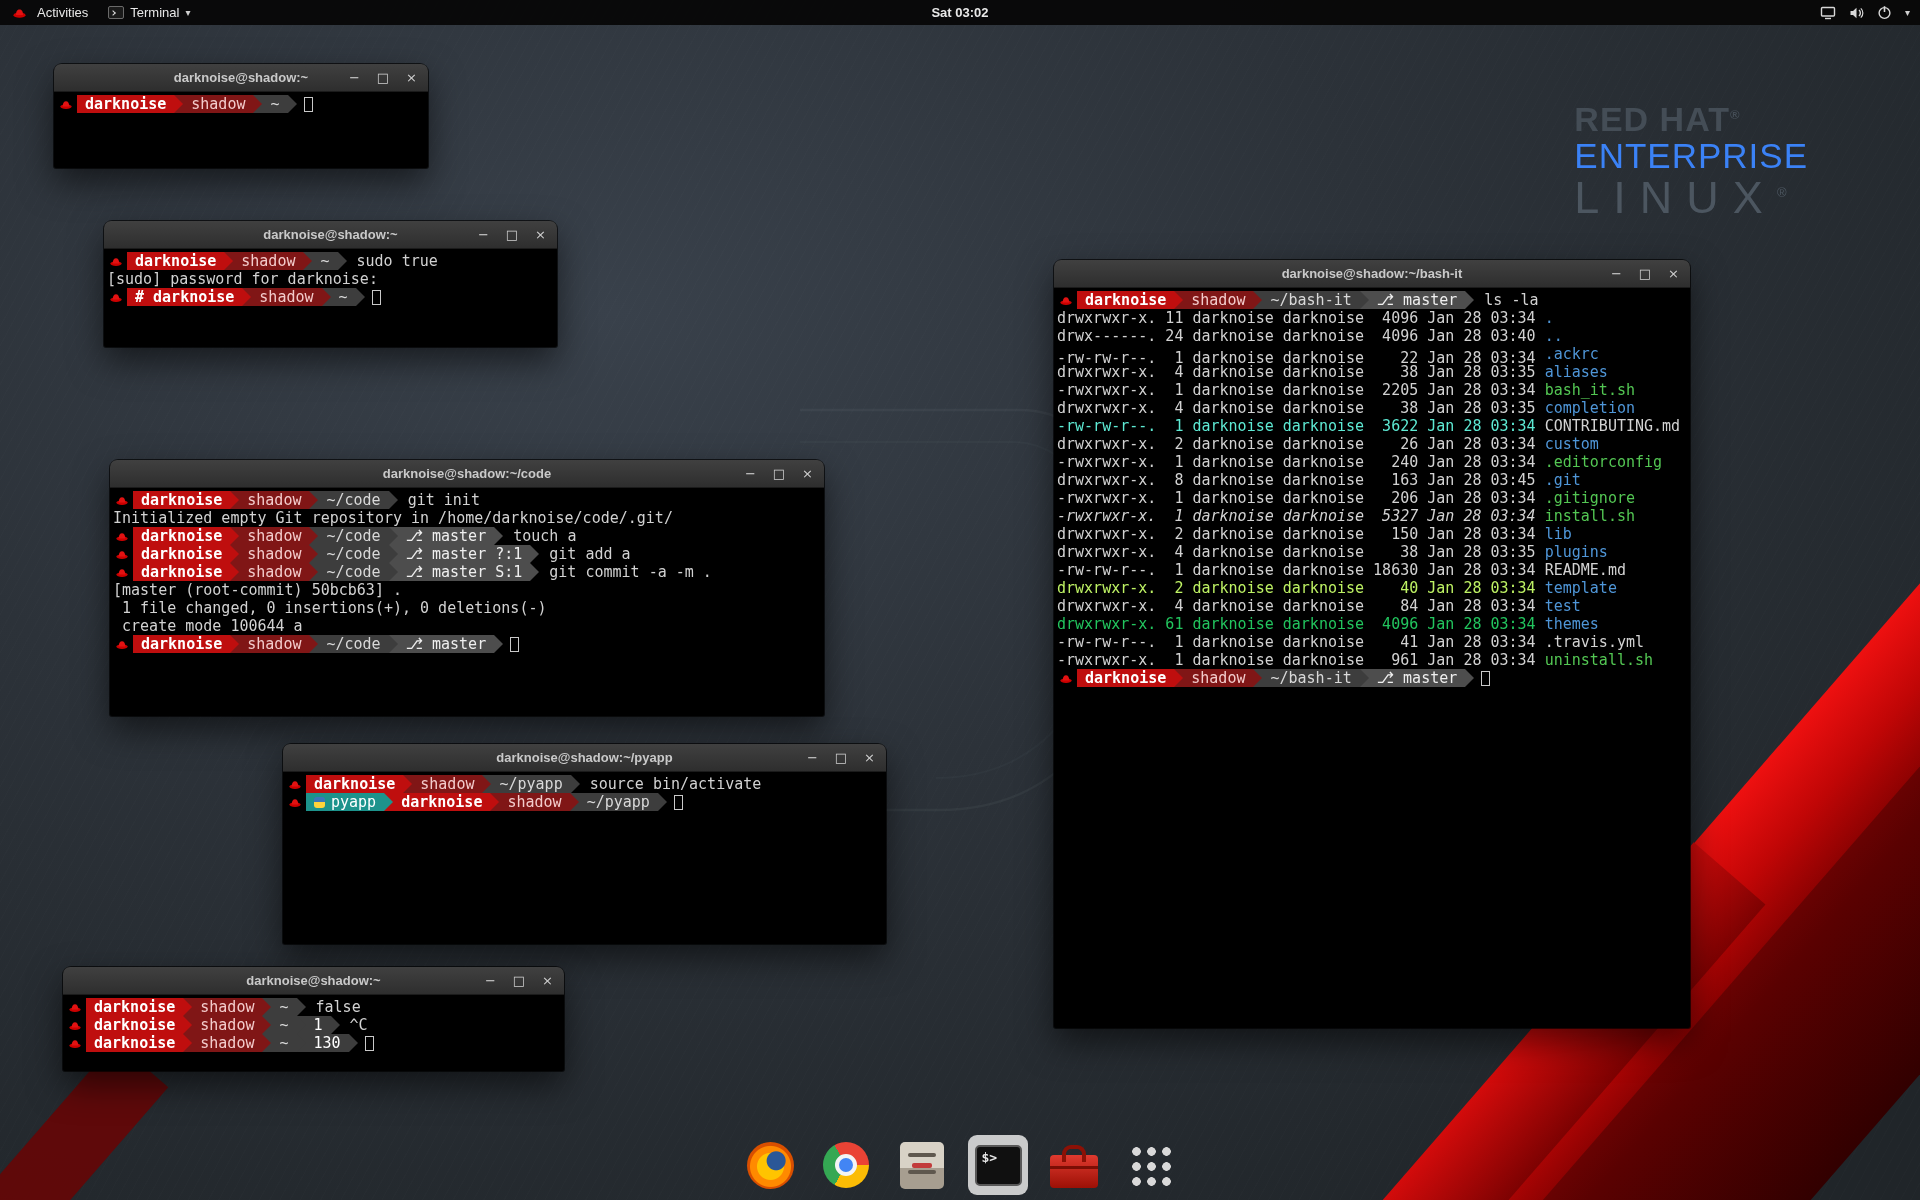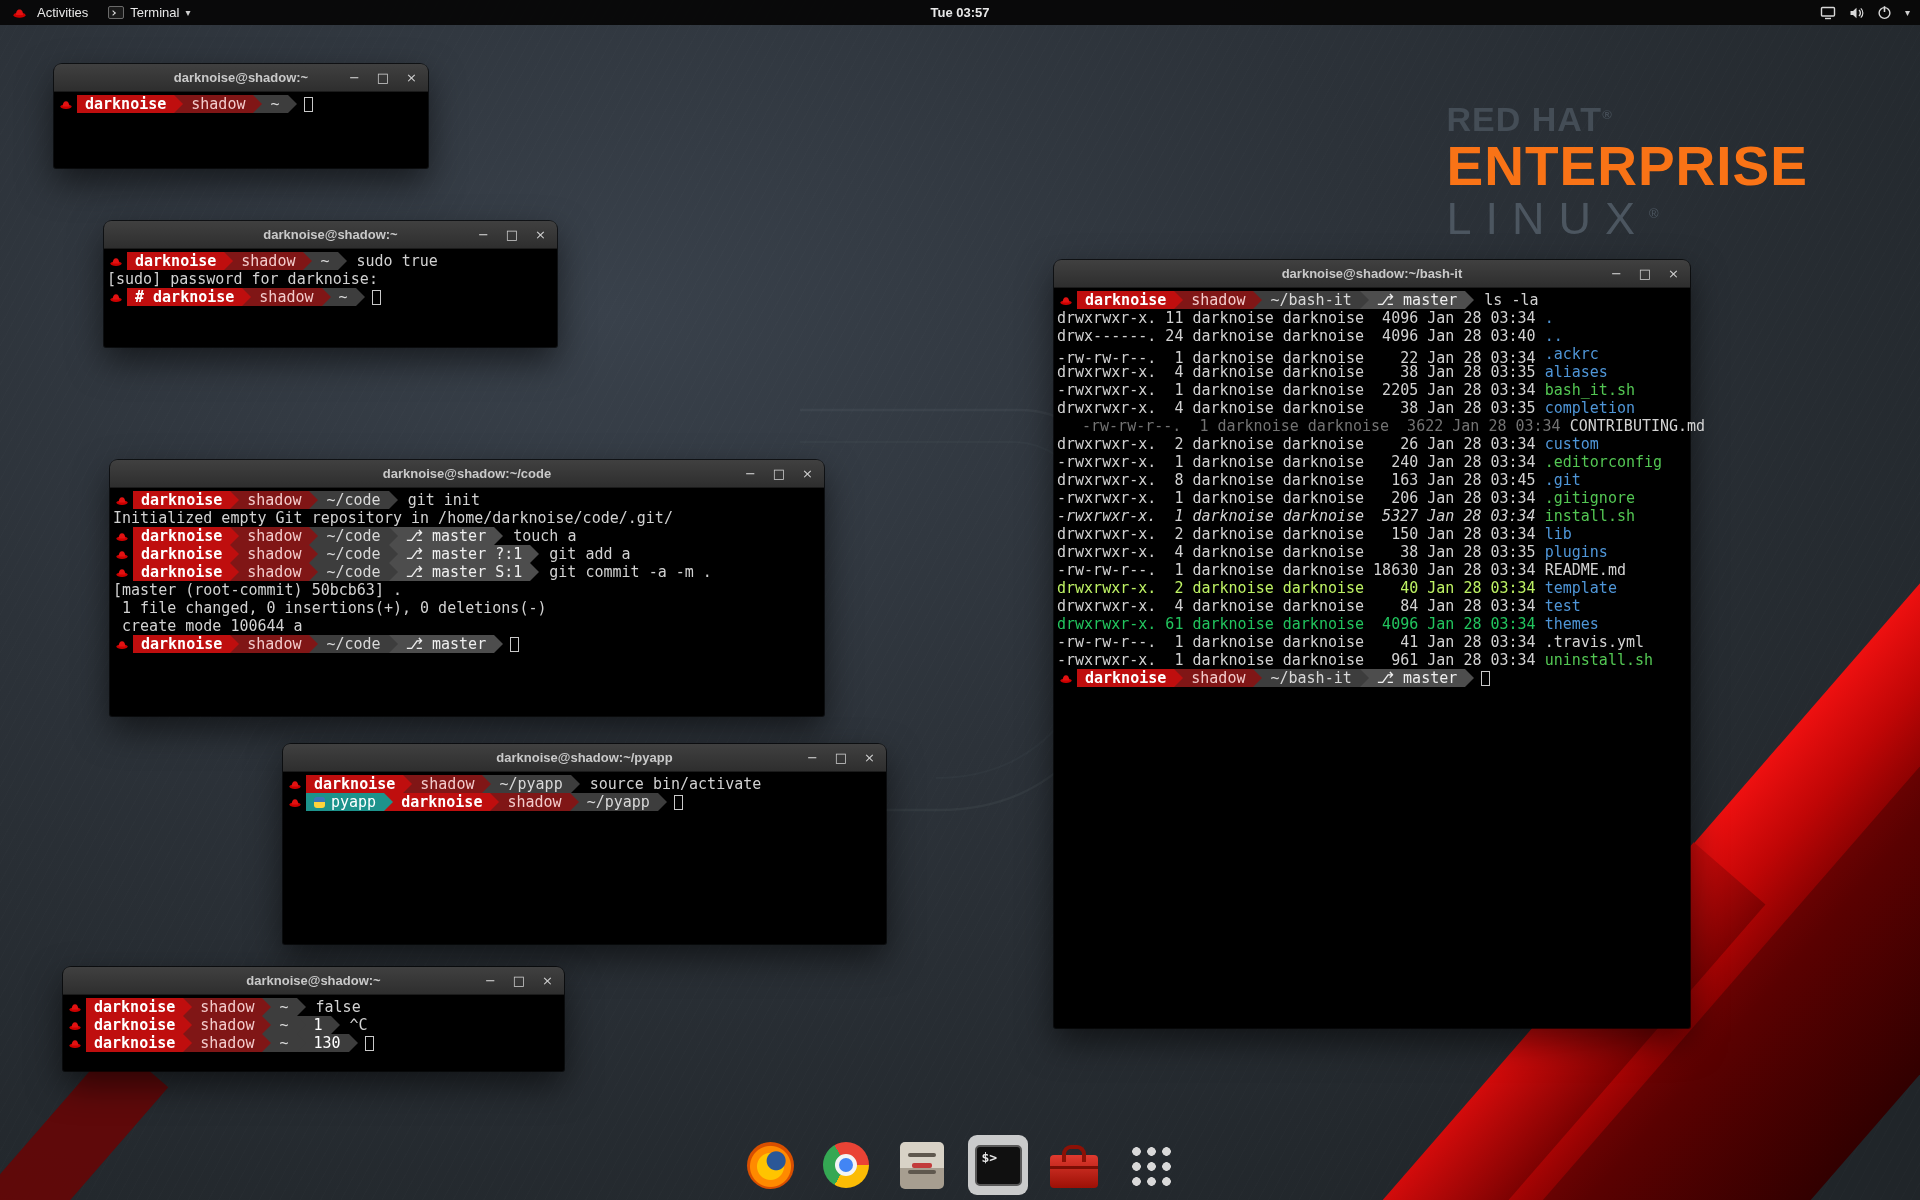--- a/index.html
+++ b/index.html
@@ -20,21 +20,21 @@
   }
   .wallpaper-texture {
     position:absolute; inset:0; z-index:1; pointer-events:none;
     background:repeating-linear-gradient(118deg, rgba(255,255,255,0.02) 0 1px, transparent 1px 9px);
     opacity:.5;
   }
   .deco-arc { position:absolute; left:760px; top:380px; z-index:1; }
 
   .brand { position:absolute; right:112px; top:102px; z-index:2; line-height:1.05; text-align:left; }
   .brand .b1 { font-size:34px; font-weight:bold; color:#444d56; letter-spacing:1px; }
-  .brand .b2 { font-size:55px; color:#f97316; letter-spacing:1px;font-weight:bold; }
+  .brand .b2 { font-size:35px; color:#3b82f6; letter-spacing:1px; }
   .brand .b3 { font-size:45px; color:#4c5660; letter-spacing:14px; }
   .brand .reg { font-size:13px; vertical-align:super; letter-spacing:0; }
 
   .ribbons { position:absolute; inset:0; overflow:hidden; z-index:1; }
   .rb { position:absolute; }
   .rb-dark   { width:1500px; height:280px; left:1110px; top:790px; transform:rotate(-49deg);
                background:linear-gradient(180deg,#8a0505 0%, #5a0101 40%, #320000 100%); }
   .rb-bright { width:1400px; height:120px; left:1072px; top:785px; transform:rotate(-49deg);
                background:linear-gradient(180deg,#ee1010 0%, #c00606 55%, #8f0202 100%); }
   .rb-bright2{ width:700px; height:95px; left:1150px; top:1090px; transform:rotate(-49deg);
@@ -159,21 +159,21 @@
         <span>Activities</span>
       </div>
       <div class="tb-item">
         <span class="tb-termico">
             <i></i>
           </span>
         <span>Terminal</span>
         <span class="chev">▾</span>
       </div>
     </div>
-    <div class="tb-clock">Tue 03:57</div>
+    <div class="tb-clock">Sat 03:02</div>
     <div class="tb-right">
       <span>
         <svg width="16" height="14" viewBox="0 0 16 14">
             <rect x="1.5" y="1.5" width="13" height="8.5" rx="1" fill="none" stroke="#d8d8d8" stroke-width="1.4"></rect>
             <line x1="5" y1="12.5" x2="11" y2="12.5" stroke="#d8d8d8" stroke-width="1.4"></line>
           </svg>
       </span>
       <span>
         <svg width="15" height="14" viewBox="0 0 15 14">
             <path d="M1.5 5 h2.5 l3.5 -3.2 v10.4 L4 9 H1.5 Z" fill="#d8d8d8"></path>
@@ -326,21 +326,21 @@
         <div class="tline"><span class="hat"><svg width="12" height="11" viewBox="0 0 12 11">
               <ellipse cx="6" cy="7.6" rx="5.6" ry="2.4" fill="#c00"></ellipse>
               <path d="M2.8 7.5 C2.8 3.8 4.1 2.3 6 2.3 C7.9 2.3 9.2 3.8 9.2 7.5 Z" fill="#e21212"></path>
             </svg></span><span class="seg" style="background: rgb(191, 14, 14); color: rgb(255, 255, 255); font-weight: bold;">darknoise</span><span class="sep" style="border-left-color: rgb(191, 14, 14); background: rgb(128, 22, 22);"></span><span class="seg" style="background: rgb(128, 22, 22); color: rgb(243, 204, 204);">shadow</span><span class="sep" style="border-left-color: rgb(128, 22, 22); background: rgb(61, 61, 61);"></span><span class="seg" style="background: rgb(61, 61, 61); color: rgb(217, 217, 217);">~/bash-it</span><span class="sep" style="border-left-color: rgb(61, 61, 61); background: rgb(77, 77, 77);"></span><span class="seg" style="background: rgb(77, 77, 77); color: rgb(239, 239, 239);">⎇ master</span><span class="sep" style="border-left-color: rgb(77, 77, 77); background: transparent;"></span><span class="cmd"> ls -la</span></div>
         <div class="tline"><span style="color: rgb(210, 210, 210);">drwxrwxr-x. 11 darknoise darknoise  4096 Jan 28 03:34 </span><span style="color: rgb(79, 150, 216);">.</span></div>
         <div class="tline"><span style="color: rgb(210, 210, 210);">drwx------. 24 darknoise darknoise  4096 Jan 28 03:40 </span><span style="color: rgb(79, 150, 216);">..</span></div>
         <div class="tline"><span style="color: rgb(210, 210, 210); margin-top: 8px;">-rw-rw-r--.  1 darknoise darknoise    22 Jan 28 03:34 </span><span style="color: rgb(79, 150, 216);">.ackrc</span></div>
         <div class="tline"><span style="color: rgb(210, 210, 210);">drwxrwxr-x.  4 darknoise darknoise    38 Jan 28 03:35 </span><span style="color: rgb(79, 150, 216);">aliases</span></div>
         <div class="tline"><span style="color: rgb(210, 210, 210);">-rwxrwxr-x.  1 darknoise darknoise  2205 Jan 28 03:34 </span><span style="color: rgb(83, 198, 83);">bash_it.sh</span></div>
         <div class="tline"><span style="color: rgb(210, 210, 210);">drwxrwxr-x.  4 darknoise darknoise    38 Jan 28 03:35 </span><span style="color: rgb(79, 150, 216);">completion</span></div>
-        <div class="tline"><span style="color: #737373; margin-left: 25px;">-rw-rw-r--.  1 darknoise darknoise  3622 Jan 28 03:34 </span><span style="color: rgb(210, 210, 210);">CONTRIBUTING.md</span></div>
+        <div class="tline"><span style="color: #5eead4;">-rw-rw-r--.  1 darknoise darknoise  3622 Jan 28 03:34 </span><span style="color: rgb(210, 210, 210);">CONTRIBUTING.md</span></div>
         <div class="tline"><span style="color: rgb(210, 210, 210);">drwxrwxr-x.  2 darknoise darknoise    26 Jan 28 03:34 </span><span style="color: rgb(79, 150, 216);">custom</span></div>
         <div class="tline"><span style="color: rgb(210, 210, 210);">-rwxrwxr-x.  1 darknoise darknoise   240 Jan 28 03:34 </span><span style="color: rgb(83, 198, 83);">.editorconfig</span></div>
         <div class="tline"><span style="color: rgb(210, 210, 210);">drwxrwxr-x.  8 darknoise darknoise   163 Jan 28 03:45 </span><span style="color: rgb(79, 150, 216);">.git</span></div>
         <div class="tline"><span style="color: rgb(210, 210, 210);">-rwxrwxr-x.  1 darknoise darknoise   206 Jan 28 03:34 </span><span style="color: rgb(83, 198, 83);">.gitignore</span></div>
         <div class="tline"><span style="color: rgb(210, 210, 210); font-style: italic;">-rwxrwxr-x.  1 darknoise darknoise  5327 Jan 28 03:34 </span><span style="color: rgb(83, 198, 83);">install.sh</span></div>
         <div class="tline"><span style="color: rgb(210, 210, 210);">drwxrwxr-x.  2 darknoise darknoise   150 Jan 28 03:34 </span><span style="color: rgb(79, 150, 216);">lib</span></div>
         <div class="tline"><span style="color: rgb(210, 210, 210);">drwxrwxr-x.  4 darknoise darknoise    38 Jan 28 03:35 </span><span style="color: rgb(79, 150, 216);">plugins</span></div>
         <div class="tline"><span style="color: rgb(210, 210, 210);">-rw-rw-r--.  1 darknoise darknoise 18630 Jan 28 03:34 </span><span style="color: rgb(210, 210, 210);">README.md</span></div>
         <div class="tline"><span style="color: #bef264;">drwxrwxr-x.  2 darknoise darknoise    40 Jan 28 03:34 </span><span style="color: rgb(79, 150, 216);">template</span></div>
         <div class="tline"><span style="color: rgb(210, 210, 210);">drwxrwxr-x.  4 darknoise darknoise    84 Jan 28 03:34 </span><span style="color: rgb(79, 150, 216);">test</span></div>

